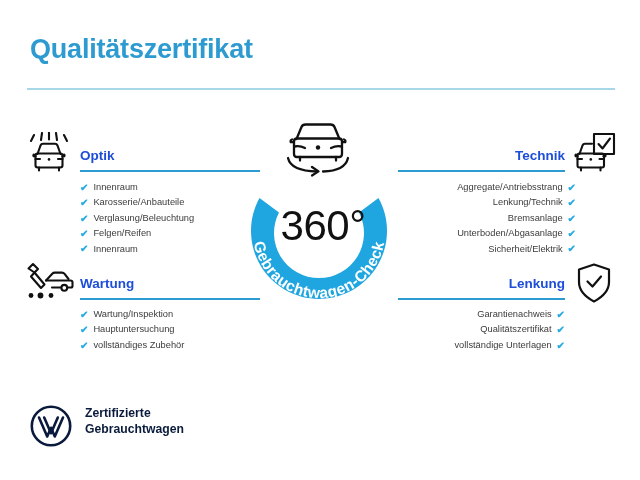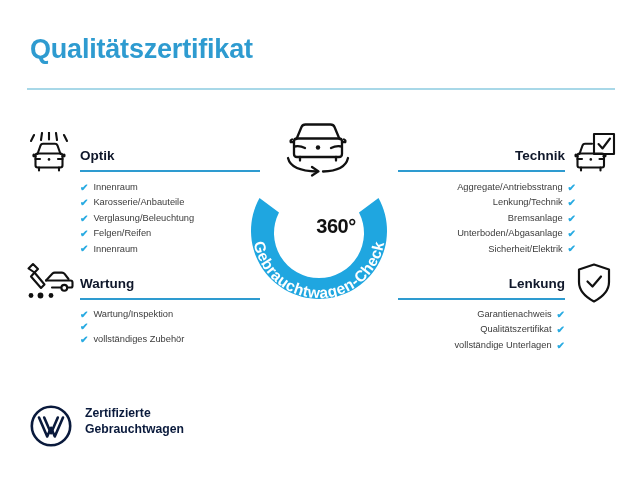--- a/index.html
+++ b/index.html
@@ -19,21 +19,21 @@
     white-space: nowrap;
   }
   .title-rule {
     position: absolute; left: 27px; top: 88px;
     width: 588px; height: 2px; background: #A8D8E8;
   }
 
   
   .sec-head {
     position: absolute;
-    font-size: 13.5px; font-weight: bold; color: #0f172a;
+    font-size: 13.5px; font-weight: bold; color: #1d4ed8;
     white-space: nowrap;
   }
   .sec-rule { position: absolute; height: 2px; background: #2E9BD0; }
 
   
   .list { position: absolute; font-size: 9.3px; color: #3b3b3b; line-height: 15.4px; }
   .list .row { display: flex; align-items: center; white-space: nowrap; }
   .list.left .row { justify-content: flex-start; }
   .list.right .row { justify-content: flex-end; }
   .chk {
@@ -43,23 +43,23 @@
   .list.left .chk { margin-right: 5px; }
   .list.right .chk { margin-left: 5px; }
 
   
   .icon { position: absolute; }
 
   
   .badge { position: absolute; left: 233px; top: 146px; width: 172px; height: 172px; }
   .badge svg { display: block; }
   .deg {
-    position: absolute; left: 17px; top: 0; width: 172px; height: 172px;
+    position: absolute; left: 4px; top: 0; width: 172px; height: 172px;
     display: flex; align-items: center; justify-content: center;
-    font-size: 20px; font-weight: bold; color: #111;
+    font-size: 42px; font-weight: normal; color: #111;
     letter-spacing: -0.5px; padding-bottom: 12px;
   }
   .badge-car { position: absolute; left: 279px; top: 116px; }
 
   
   .vw { position: absolute; left: 30px; top: 405px; display: flex; }
   .vw-text {
     margin-left: 13px; font-size: 12.2px; font-weight: bold;
     color: #0a1a3c; line-height: 16px; white-space: nowrap;
   }
@@ -134,20 +134,21 @@
   </div>
   <div class="sec-head" style="left:80px; top:276px;">Wartung</div>
   <div class="sec-rule" style="left:80px; top:298px; width:180px;"></div>
   <div class="list left" style="left:80px; top:307px;">
     <div class="row">
       <span class="chk">✔</span>
       <span>Wartung/Inspektion</span>
     </div>
     <div class="row">
       <span class="chk">✔</span>
+      <span>Hauptuntersuchung</span>
     </div>
     <div class="row">
       <span class="chk">✔</span>
       <span>vollständiges Zubehör</span>
     </div>
   </div>
 
   <div class="icon" style="left:568px; top:132px;">
     <svg width="48" height="44" viewBox="0 0 48 44">
       <g fill="none" stroke="#111" stroke-width="2.1" stroke-linecap="round" stroke-linejoin="round">

